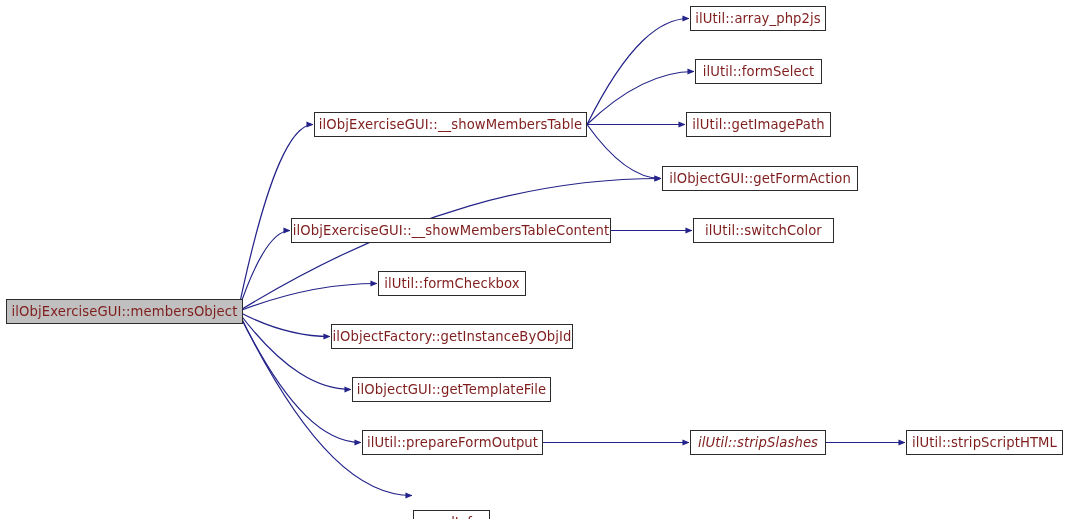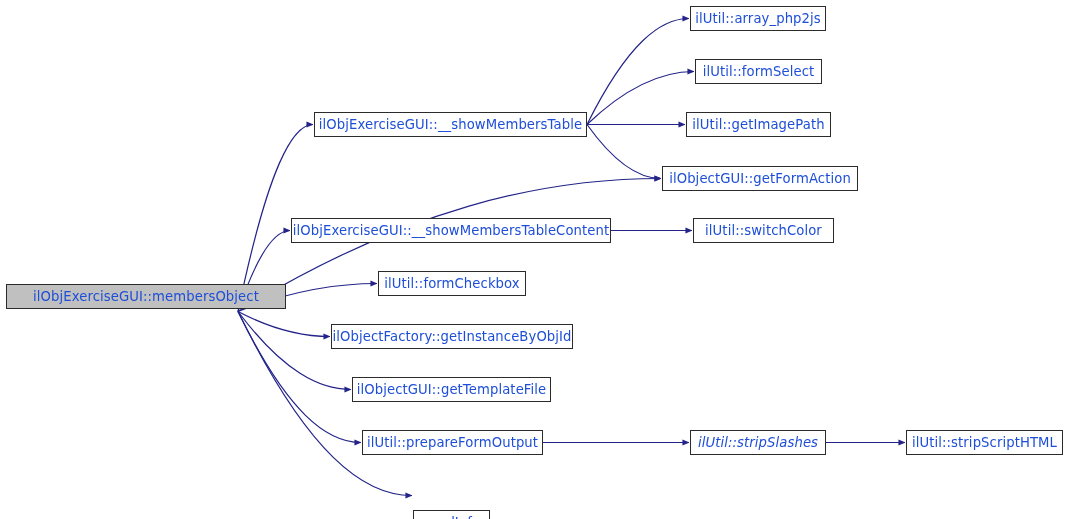--- a/index.html
+++ b/index.html
@@ -22,21 +22,21 @@
     left: 0;
     top: 0;
     width: 1067px;
     height: 519px;
   }
   .node {
     position: absolute;
     box-sizing: border-box;
     border: 1px solid #2b2b2b;
     background: #ffffff;
-    color: #1d4ed8;
+    color: #7f1d1d;
     font-size: 13.2px;
     line-height: 1;
     white-space: nowrap;
     display: flex;
     align-items: center;
     justify-content: center;
     letter-spacing: 0.1px;
   }
   .node.root {
     background: #c0c0c0;
@@ -66,21 +66,21 @@
       <path d="M238,311.5 C308,455.02 364,495.5 412,495.5" fill="none" stroke="#232389" stroke-width="1.2" marker-end="url(#arrow)"></path>
       <path d="M587,124.5 C628.2,41.81999999999999 661.16,18.5 689,18.5" fill="none" stroke="#232389" stroke-width="1.2" marker-end="url(#arrow)"></path>
       <path d="M587,124.5 C630.2,83.16 664.76,71.5 694,71.5" fill="none" stroke="#232389" stroke-width="1.2" marker-end="url(#arrow)"></path>
       <path d="M587,124.5 L685,124.5" fill="none" stroke="#232389" stroke-width="1.2" marker-end="url(#arrow)"></path>
       <path d="M587,124.5 C617,166.62 641,178.5 661,178.5" fill="none" stroke="#232389" stroke-width="1.2" marker-end="url(#arrow)"></path>
       <path d="M611,230.5 L692,230.5" fill="none" stroke="#232389" stroke-width="1.2" marker-end="url(#arrow)"></path>
       <path d="M543,442.5 L689,442.5" fill="none" stroke="#232389" stroke-width="1.2" marker-end="url(#arrow)"></path>
       <path d="M826,442.5 L905,442.5" fill="none" stroke="#232389" stroke-width="1.2" marker-end="url(#arrow)"></path>
     </svg>
   <div id="nodes">
-      <div class="node root" style="left: 6px; top: 284px; width: 280px; height: 25px;">
+      <div class="node root" style="left: 6px; top: 299px; width: 237px; height: 25px;">
         <span class="node-label">ilObjExerciseGUI::membersObject</span>
       </div>
       <div class="node" style="left: 314px; top: 112px; width: 273px; height: 25px;">
         <span class="node-label">ilObjExerciseGUI::__showMembersTable</span>
       </div>
       <div class="node" style="left: 291px; top: 218px; width: 320px; height: 25px;">
         <span class="node-label">ilObjExerciseGUI::__showMembersTableContent</span>
       </div>
       <div class="node" style="left: 378px; top: 271px; width: 148px; height: 25px;">
         <span class="node-label">ilUtil::formCheckbox</span>

